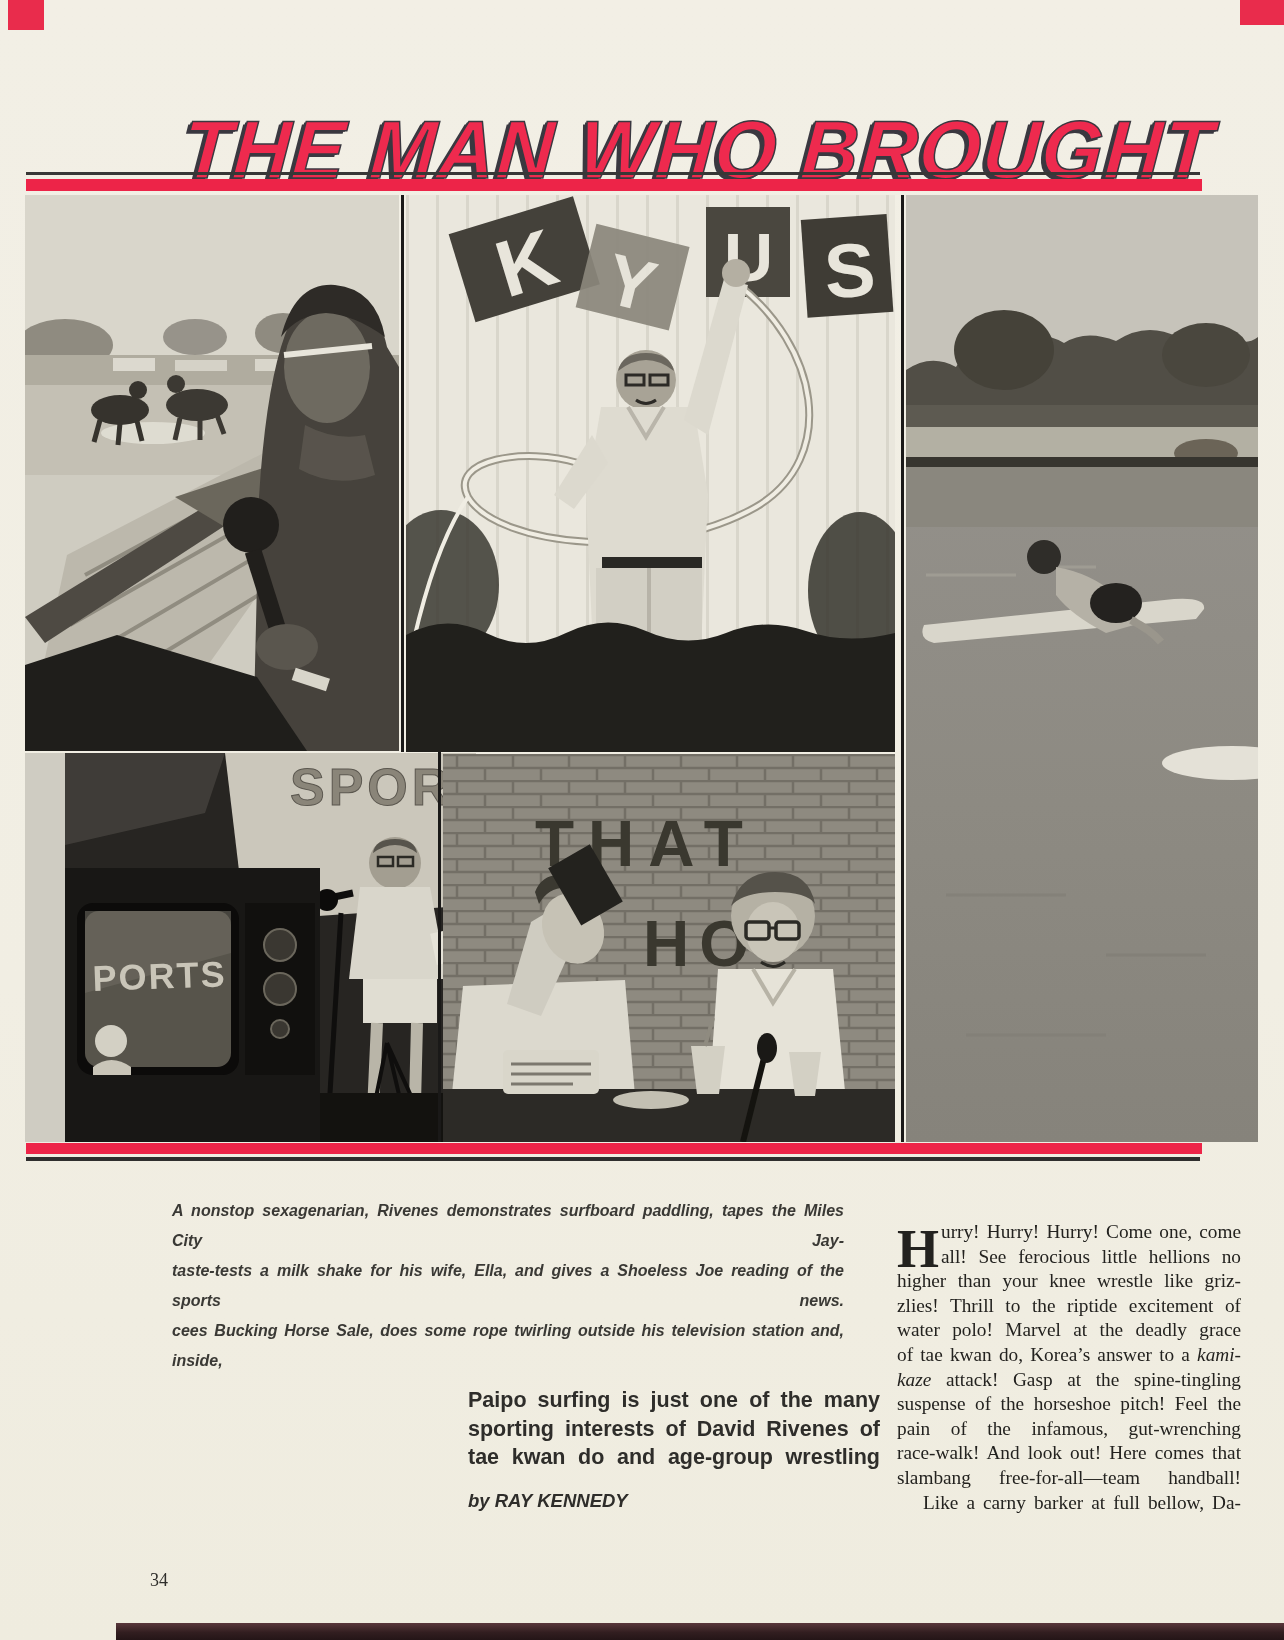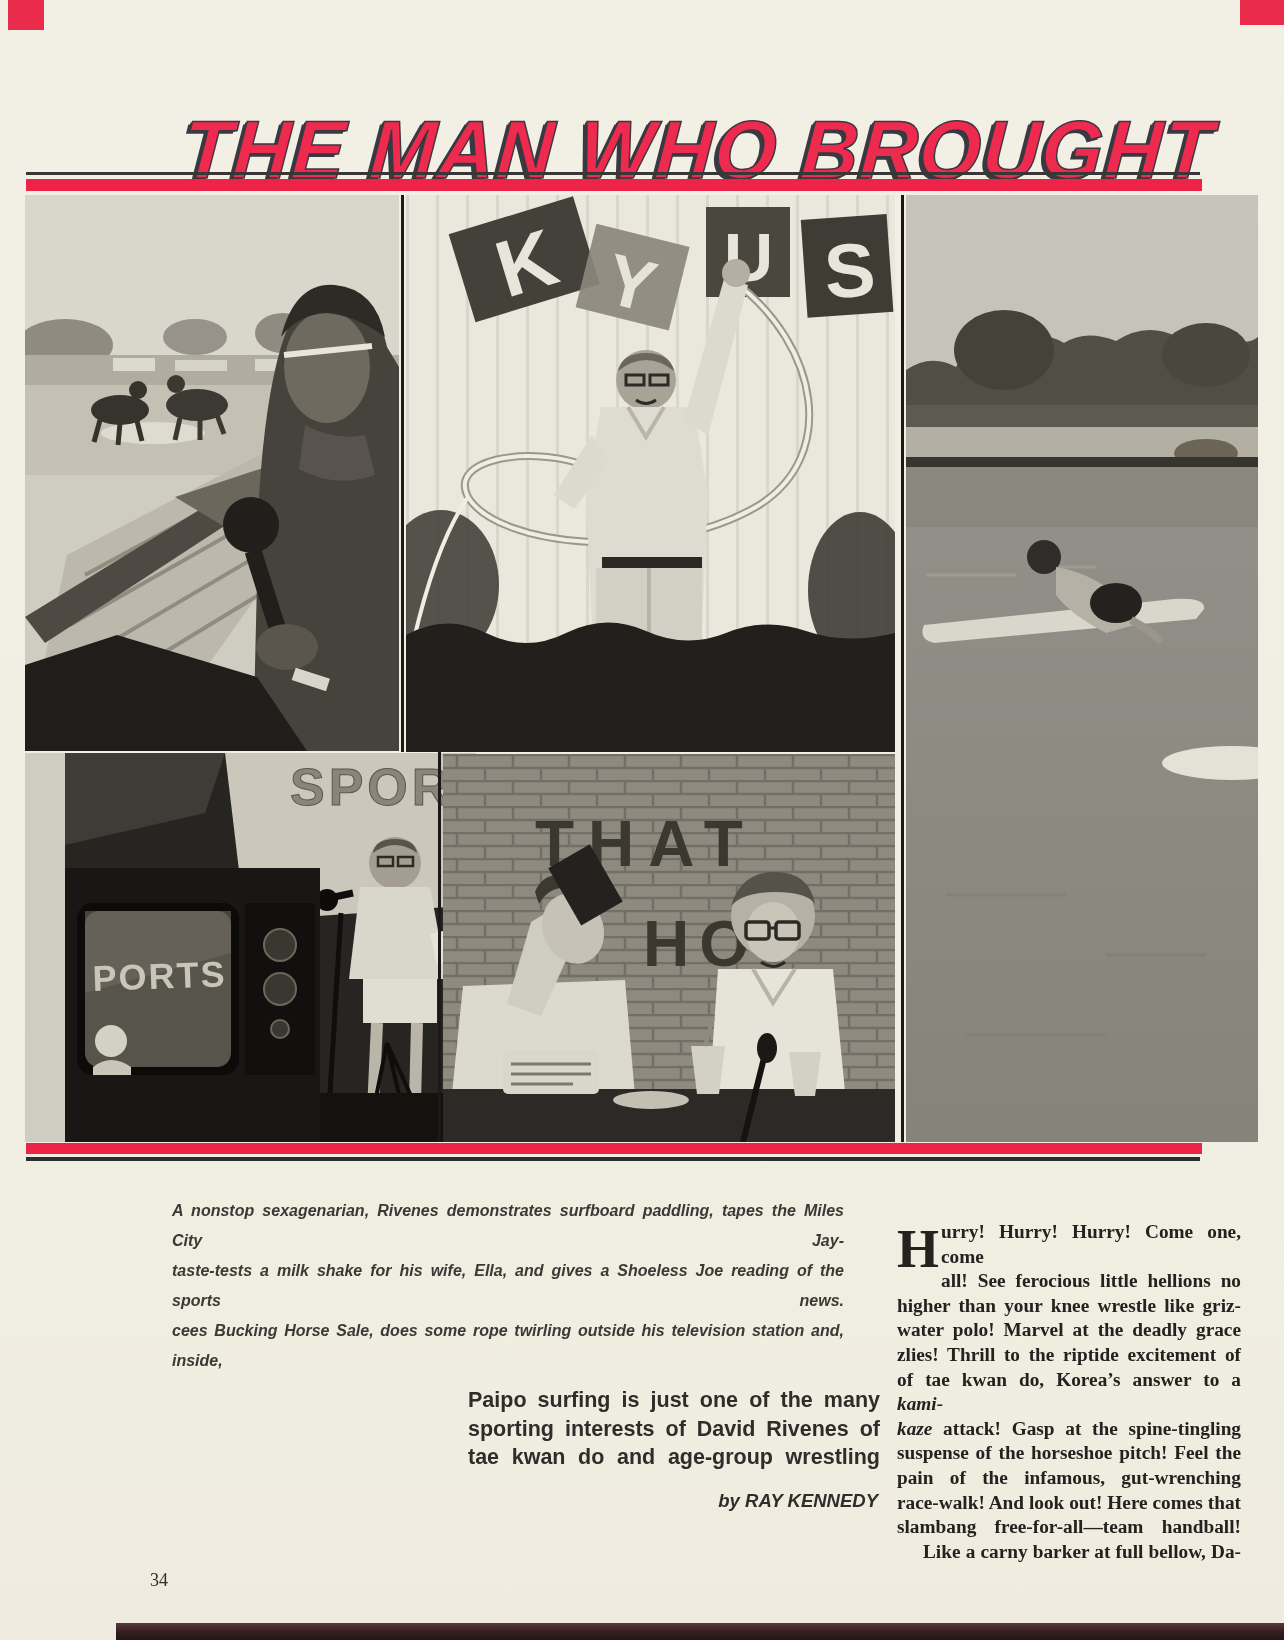--- a/index.html
+++ b/index.html
@@ -43,26 +43,26 @@
   .v3{left:901px;top:195px;height:947px;}
 
   
   .caption{position:absolute;left:172px;top:1196px;width:672px;
         font-style:italic;font-weight:700;font-size:16px;line-height:30px;color:#3a3935;}
 
   
   .deck{position:absolute;left:468px;top:1386px;width:412px;
         font-weight:700;font-size:21.5px;line-height:28.5px;color:#2e2d2a;}
 
-  .byline{position:absolute;left:468px;top:1490px;width:410px;text-align:right;
+  .byline{position:absolute;left:468px;top:1490px;width:410px;
         font-weight:700;font-style:italic;font-size:18.5px;color:#2e2d2a;}
 
   
   .bodycol{position:absolute;left:897px;top:1220px;width:344px;
-        font-family:"Liberation Serif",serif;font-size:19.3px;line-height:24.6px;color:#23221f;font-weight:bold;}
+        font-family:"Liberation Serif",serif;font-size:19.3px;line-height:24.6px;color:#23221f;}
   .dropcap{position:absolute;left:897px;top:1222px;
         font-family:"Liberation Serif",serif;font-weight:700;font-size:54px;line-height:1;color:#23221f;}
   .indent{padding-left:44px;}
   .para-indent{padding-left:26px;}
   .jl{text-align:justify;text-align-last:justify;}
 
   .pageno{position:absolute;left:150px;top:1570px;
         font-family:"Liberation Serif",serif;font-size:18px;color:#2f2e2b;}
 </style>
 </head>
@@ -284,22 +284,22 @@
     <div class="jl">tae kwan do and age-group wrestling</div>
   </div>
 
   <div class="byline">by RAY KENNEDY</div>
 
   <div class="dropcap">H</div>
   <div class="bodycol">
     <div class="jl indent">urry! Hurry! Hurry! Come one, come</div>
     <div class="jl indent">all! See ferocious little hellions no</div>
     <div class="jl">higher than your knee wrestle like griz-</div>
+    <div class="jl">zlies! Thrill to the riptide excitement of</div>
     <div class="jl">water polo! Marvel at the deadly grace</div>
-    <div class="jl">zlies! Thrill to the riptide excitement of</div>
     <div class="jl">of tae kwan do, Korea’s answer to a <i>kami-</i></div>
     <div class="jl"><i>kaze</i> attack! Gasp at the spine-tingling</div>
     <div class="jl">suspense of the horseshoe pitch! Feel the</div>
     <div class="jl">pain of the infamous, gut-wrenching</div>
     <div class="jl">race-walk! And look out! Here comes that</div>
     <div class="jl">slambang free-for-all—team handball!</div>
     <div class="jl para-indent">Like a carny barker at full bellow, Da-</div>
   </div>
 
   <div class="pageno">34</div>

